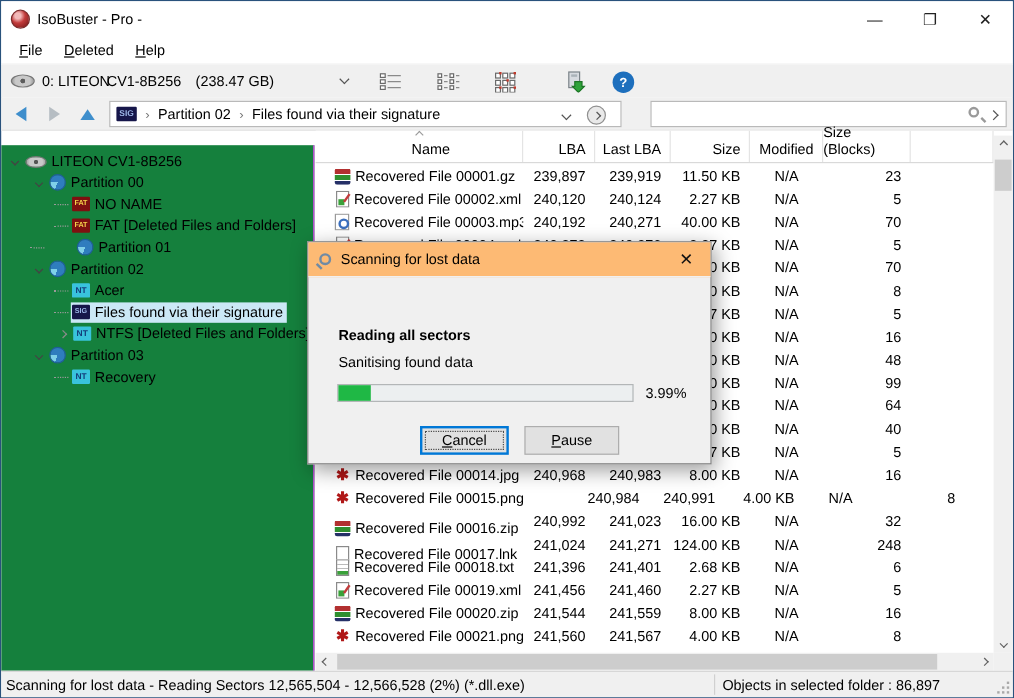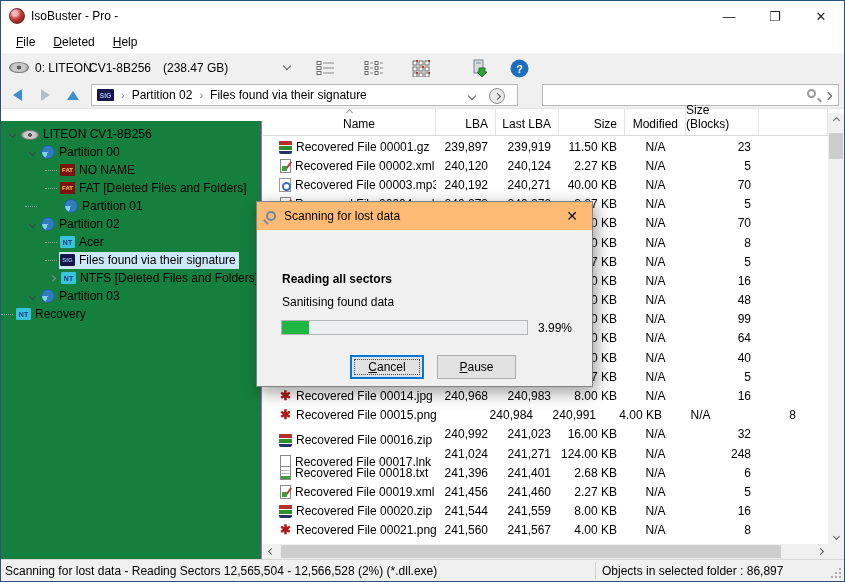--- a/index.html
+++ b/index.html
@@ -332,21 +332,21 @@
         </div>
         <div class="tree-item" style="padding-left: 24px;">
           <span class="expander">
             <span class="exp-chev exp-down"></span>
           </span>
           <span class="t-hl">
             <span class="t-icon partition-icon"></span>
             <span>Partition 03</span>
           </span>
         </div>
-        <div class="tree-item" style="">
+        <div class="tree-item" style="padding-left: 44px;">
           <span class="dots"></span>
           <span class="t-hl">
             <span class="t-icon chip ntfs-icon">NT</span>
             <span>Recovery</span>
           </span>
         </div>
       </div>
 
     <div id="list-panel">
       <div id="list-header">

